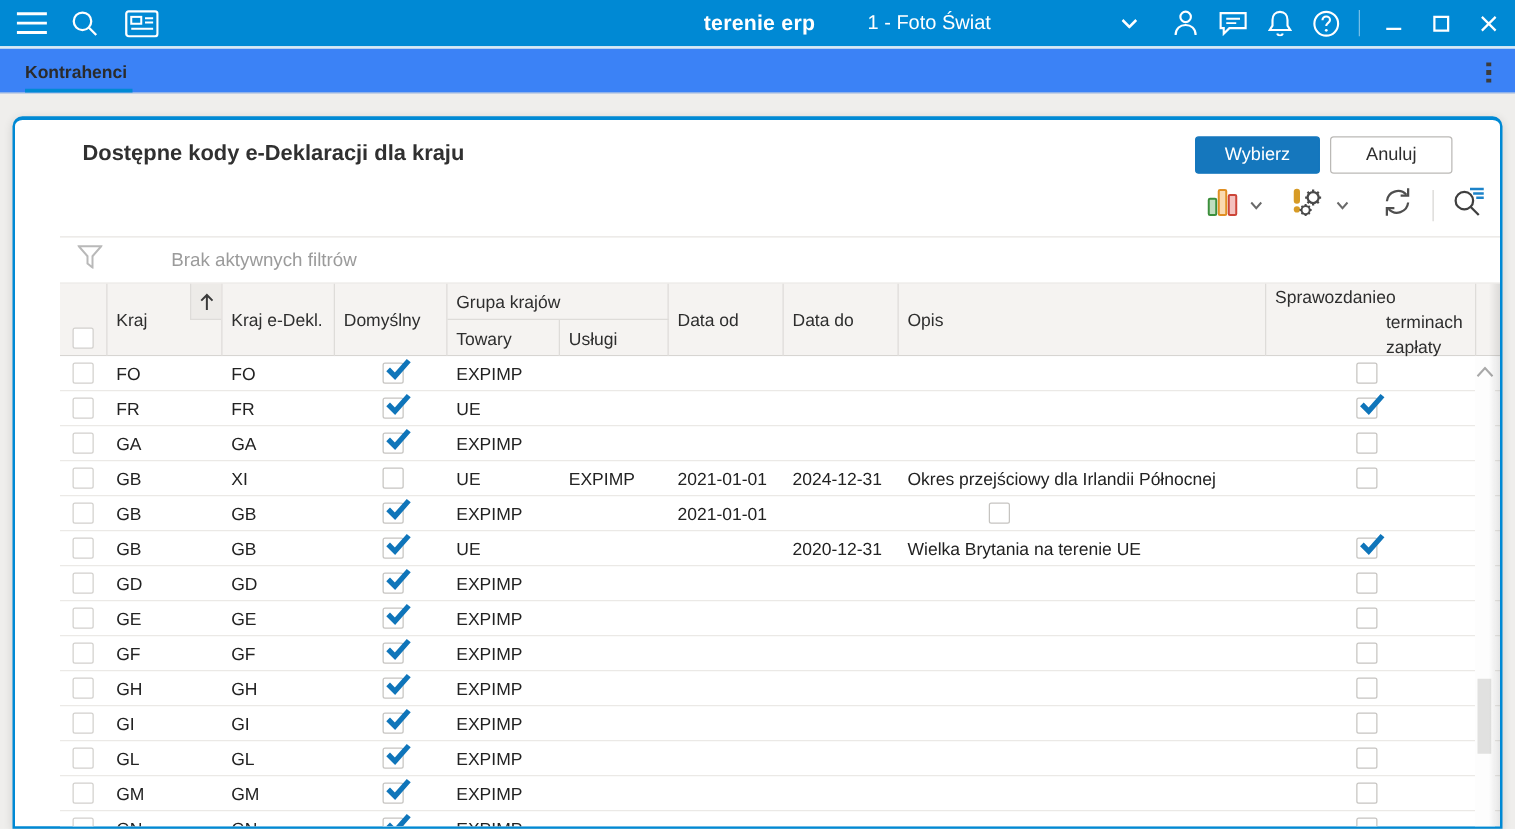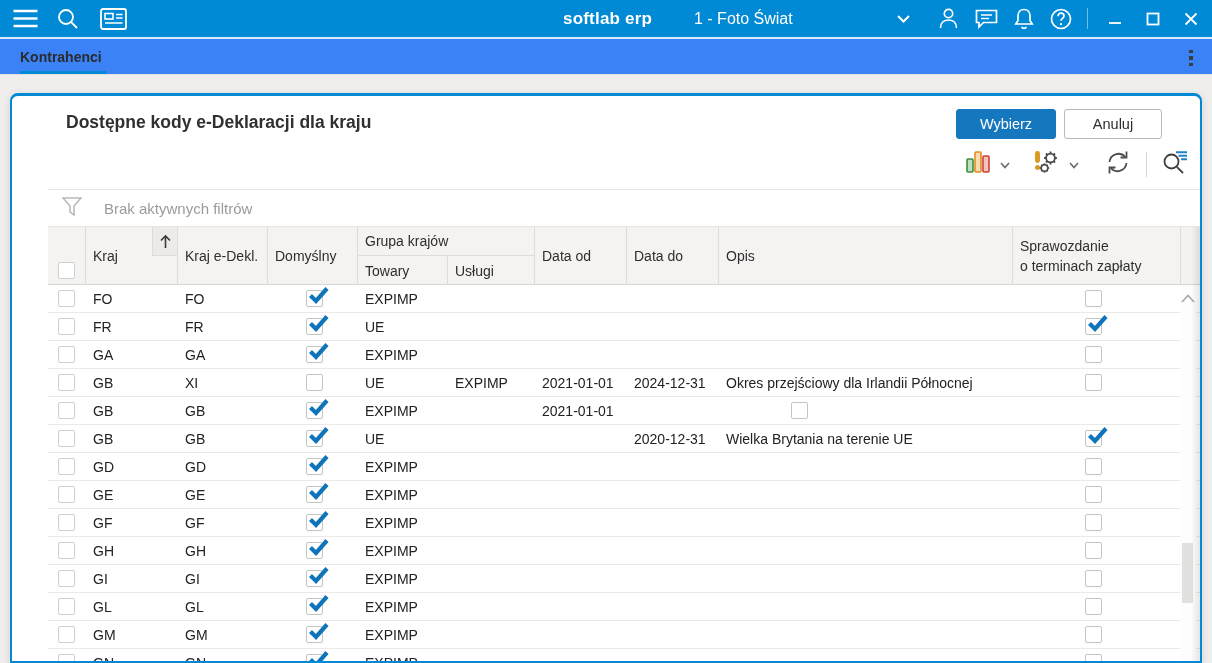--- a/index.html
+++ b/index.html
@@ -31,36 +31,36 @@
   .dlg-title { position:absolute; left:18px; top:16px; font-size:17.5px; font-weight:bold; color:#303030; }
   .btn { position:absolute; top:13px; height:30px; border-radius:3px; font-size:14.5px;
          display:flex; align-items:center; justify-content:center; cursor:default; font-family:inherit; }
   .btn-primary { left:908px; width:100px; background:#1577bd; color:#fff; border:1px solid #1577bd; }
   .btn-secondary { left:1016px; width:98px; background:#fff; color:#2d2d2d; border:1px solid #bbb9b6; }
   .dlg-close { position:absolute; left:1152px; top:12px; width:26px; height:26px; display:flex; align-items:center; justify-content:center; }
   .dlg-toolbar { position:absolute; right:12px; top:50px; height:36px; display:flex; align-items:center; gap:9px; }
   .tool-sep { width:1px; height:25px; background:#d8d6d3; margin:0 6px; }
 
   
-  .filter-row { position:relative; height:37px; border-bottom:1px solid #e7e5e2; display:flex; align-items:center; }
+  .filter-row { position:relative; height:37px; border-bottom:1px solid #e7e5e2; display:flex; align-items:center;gap:33px; }
   .funnel { margin-left:14px; }
   .filter-text { margin-left:22px; font-size:15px; color:#9b9b9b; }
 
   
   .grid { --c1:38px; position:relative; height:436px; }
   .cols { display:grid; grid-template-columns:38px 92px 90px 90px 90px 87px 92px 92px 294px 168px 37px 1fr; }
   .ghdr { grid-template-rows:29px 29px; height:58px; background:#f5f3f1; border-bottom:1px solid #d7d5d2; position:relative; }
   .hcell { font-size:14px; color:#2e2e2e; display:flex; align-items:center; padding-left:7px;
            border-right:1px solid #dedcd9; position:relative; }
   .rs2 { grid-row:1/3; }
   .sortbox { position:absolute; right:0; top:0; width:25px; height:29px; background:#edebe8;
              border-left:1px solid #dedcd9; border-bottom:1px solid #dedcd9;
              display:flex; align-items:center; justify-content:center; }
   .grupa { border-bottom:1px solid #dedcd9; }
-  .two-line { flex-direction:column; align-items:flex-start; justify-content:center; line-height:20px; }
+  .two-line { flex-direction:row; align-items:flex-start; justify-content:center; line-height:20px; }
   .hdr-cb-cell { grid-row:1/3; display:flex; align-items:flex-end; padding:0 0 6px 10px; border-right:1px solid #dedcd9; }
   .collapse-cell { grid-row:1/3; display:flex; align-items:center; justify-content:center; border-right:none; }
 
   .gbody { position:relative; height:378px; overflow:hidden; background:#fff; }
   .trow { height:28px; border-bottom:1px solid #ebe9e6; align-items:center; }
   .tcell { font-size:14px; color:#222; padding-left:7px; white-space:nowrap; overflow:hidden; display:flex; align-items:center; height:100%; }
 
   
   .cb { position:relative; width:17px; height:17px; background:#fff; border:1px solid #c6c4c1; border-radius:2px; display:inline-block; flex:none; }
   .cb.lite { border-color:#d2d0cd; }
@@ -92,21 +92,21 @@
       </svg>
   </span>
   <span class="tb-item" style="left:98px;width:30px;">
     <svg width="27" height="22" viewBox="0 0 27 22" fill="none">
       <rect x="1" y="1" width="25" height="20" rx="2" stroke="#fff" stroke-width="1.8"></rect>
       <rect x="5" y="5.5" width="8" height="5.5" stroke="#fff" stroke-width="1.6"></rect>
       <path d="M16 6.5h6.5M16 10h6.5M5 15h17.5" stroke="#fff" stroke-width="1.6"></path>
     </svg>
   </span>
 
-  <span class="tb-item tb-text app-name">softlab erp</span>
+  <span class="tb-item tb-text app-name">terenie erp</span>
   <span class="tb-item tb-text company">1 - Foto Świat</span>
   <span class="tb-item" style="left:894px;width:18px;">
     <svg width="13" height="8" viewBox="0 0 13 8" fill="none">
         <path d="M1 1 L6.5 6.5 L12 1" stroke="#fff" stroke-width="2"></path>
       </svg>
   </span>
 
   <span class="tb-item" style="left:936px;width:24px;">
     <svg width="19" height="21" viewBox="0 0 19 21" fill="none">
         <circle cx="9.5" cy="5.5" r="4.2" stroke="#fff" stroke-width="1.7"></circle>

